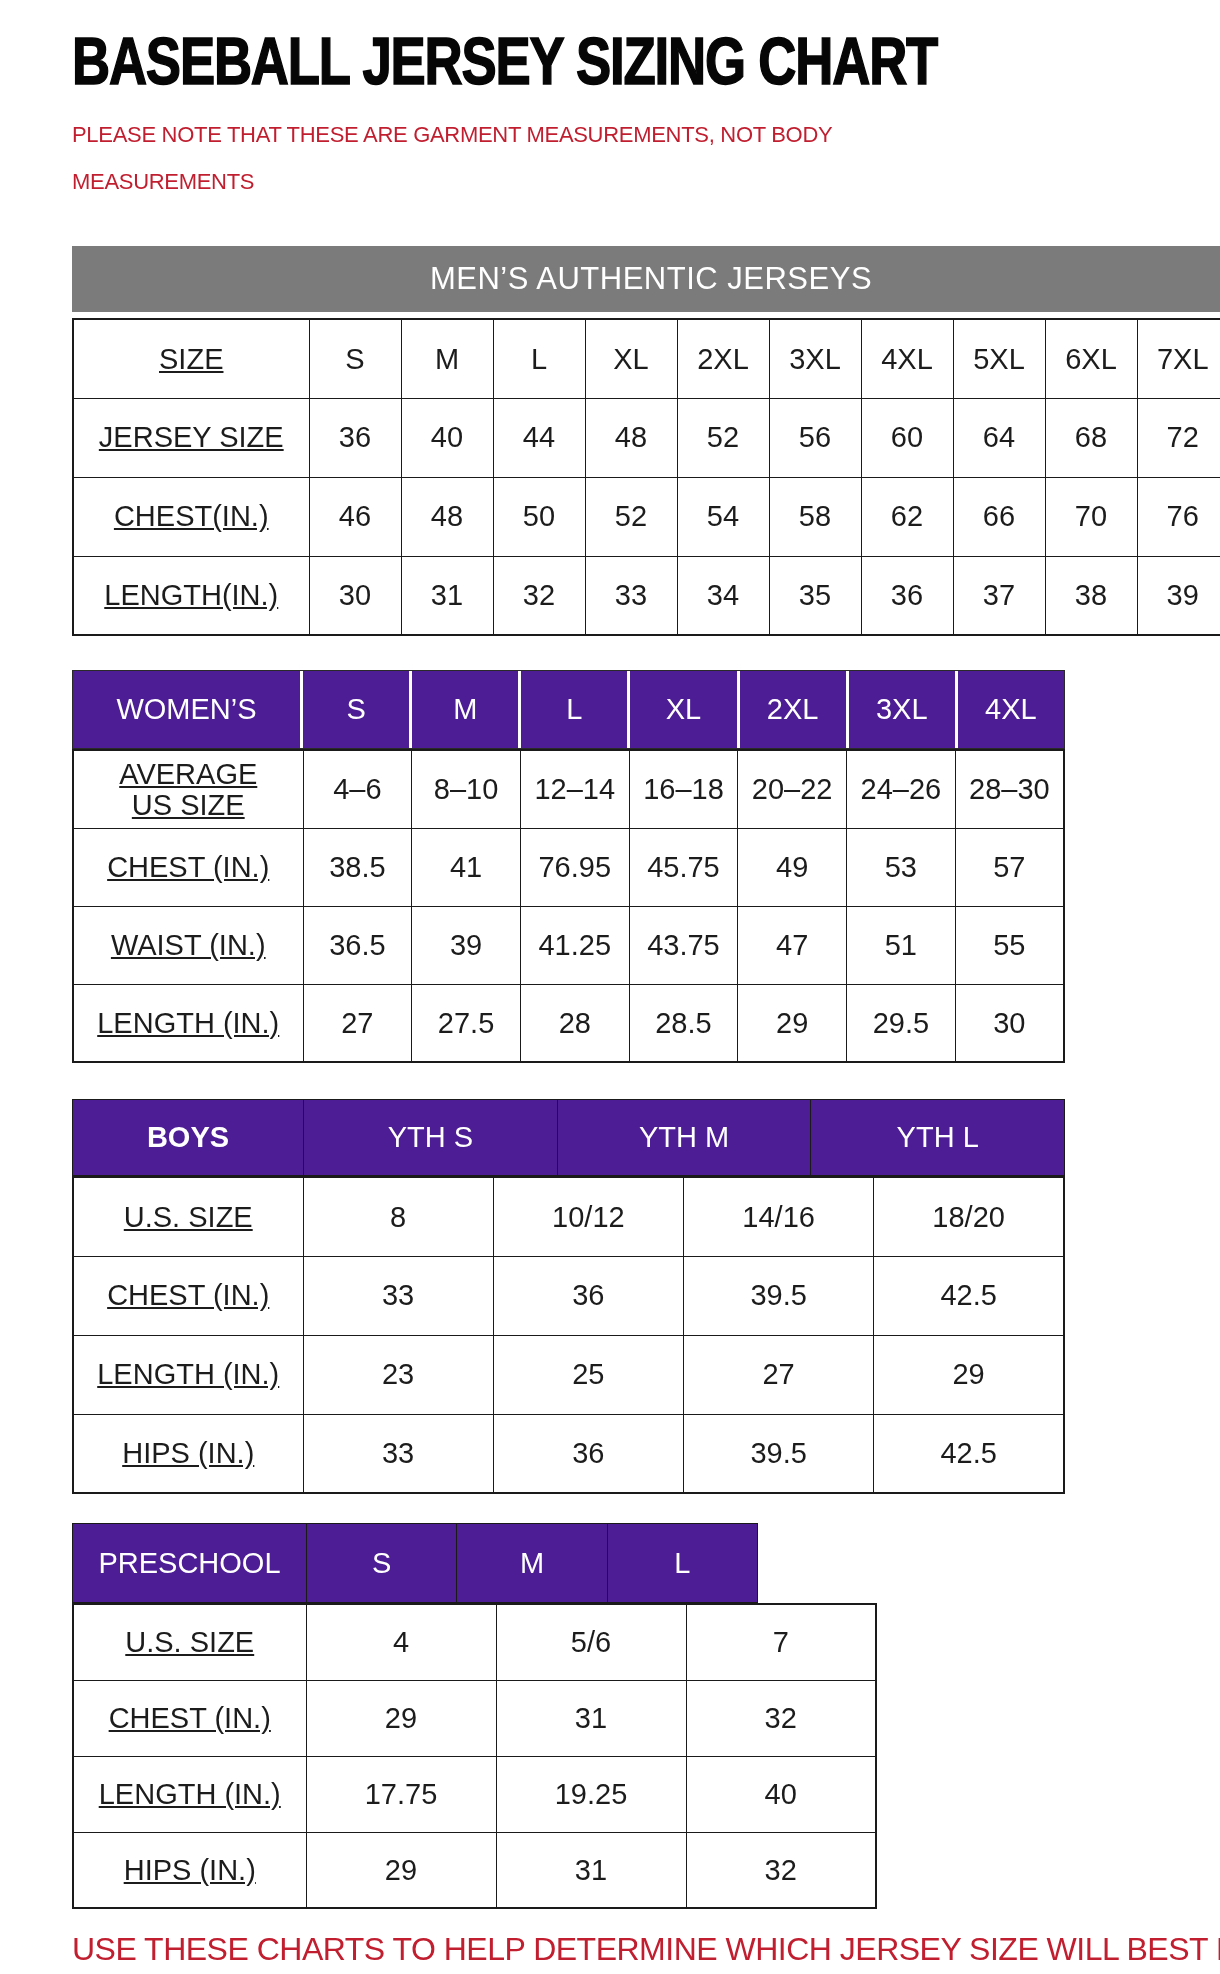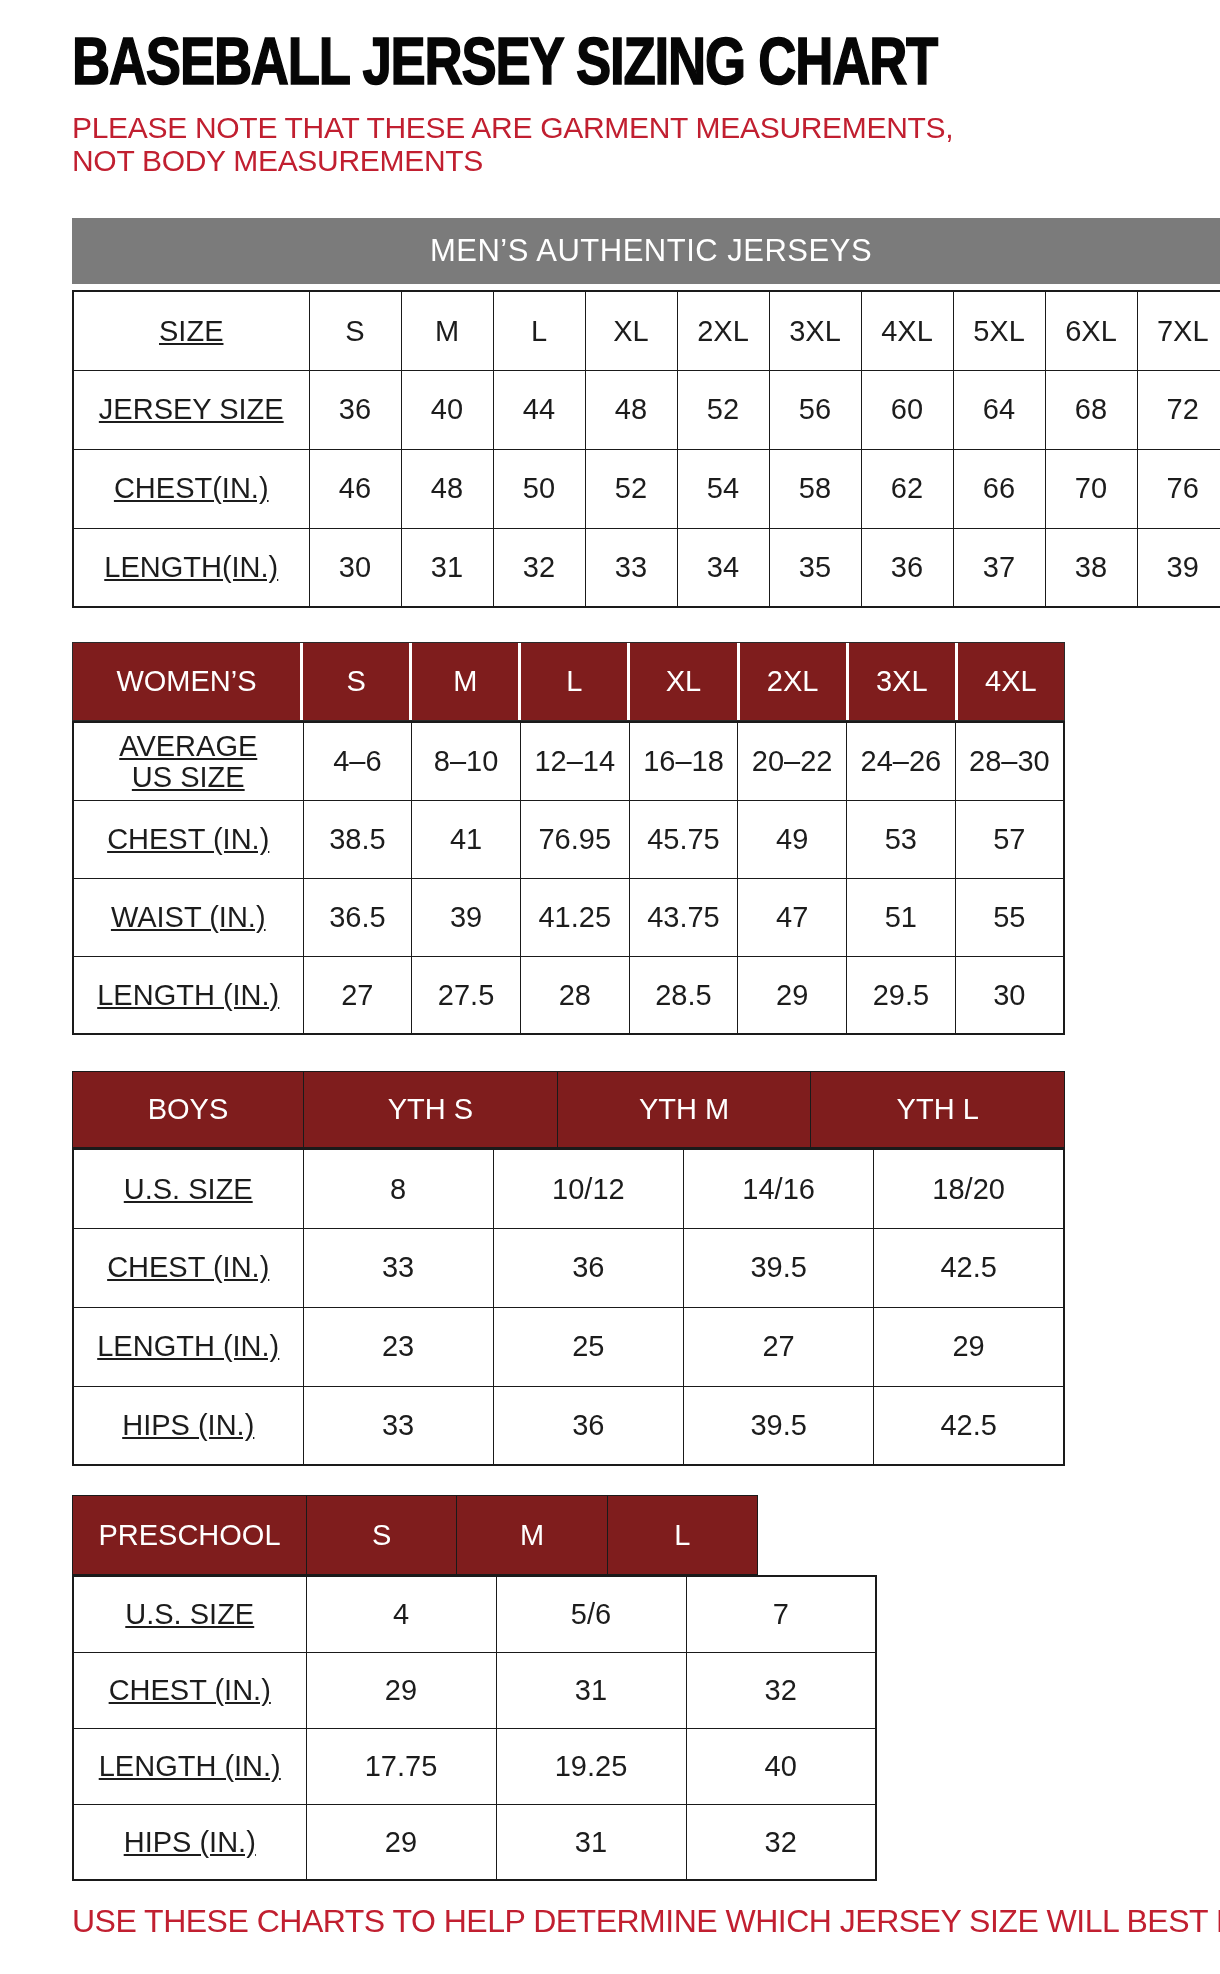--- a/index.html
+++ b/index.html
@@ -10,42 +10,42 @@
     color: #1c1c1c;
   }
   .page { padding: 26px 24px 0 38px; margin-left: 34px; }
 
   .title {
     font-size: 66px; font-weight: 700; line-height: 1.08;
     color: #060606; letter-spacing: -1.5px; white-space: nowrap;
     transform: scaleX(0.80); transform-origin: left center;
     -webkit-text-stroke: 1.5px #060606;
   }
-  .note { color: #c11f30; font-size: 30px; line-height: 33px; letter-spacing: -0.3px; }
+  .note { color: #c11f30; font-size: 22px; line-height: 47px; letter-spacing: -0.3px; }
   .note-top { margin-top: 14px; max-width: 945px; }
   .note-bottom { margin-top: 21px; font-size: 32px; line-height: 38px; letter-spacing: -0.5px; white-space: nowrap; }
 
   .banner {
     margin-top: 41px; width: 1158px; height: 66px;
     background: #7b7b7b; color: #ffffff;
     display: flex; align-items: center; justify-content: center;
     font-size: 31px; letter-spacing: 0.5px;
   }
 
   .strip { display: flex; align-items: stretch; }
   .scell {
-    background: #7f1d1d; color: #ffffff;
+    background: #4c1d95; color: #ffffff;
     display: flex; align-items: center; justify-content: center;
     font-size: 29px;
   }
   .strip-w { margin-top: 34px; width: 993px; height: 79px; border: 1px solid #2a2a2a; }
   .strip-w .s-lbl { flex: 0 0 227px; }
   .strip-w .scell + .scell { flex: 1 1 0; margin-left: 3px; }
   .strip-b { margin-top: 36px; width: 993px; height: 77px; border: 1px solid #1a1a1a; }
-  .strip-b .s-lbl { flex: 0 0 230px; }
+  .strip-b .s-lbl { flex: 0 0 230px; font-weight: bold; }
   .strip-b .scell + .scell { flex: 1 1 0; border-left: 1px solid #1a1a1a; }
   .strip-p { margin-top: 29px; width: 686px; height: 80px; border: 1px solid #1a1a1a; }
   .strip-p .s-lbl { flex: 0 0 233px; }
   .strip-p .scell + .scell { flex: 1 1 0; border-left: 1px solid #1a1a1a; }
 
   table.grid { border-collapse: collapse; table-layout: fixed; border: 2px solid #1a1a1a; }
   table.grid td {
     border: 1px solid #1a1a1a; text-align: center; vertical-align: middle;
     font-size: 29px; color: #1c1c1c; padding: 0; overflow: hidden;
   }

